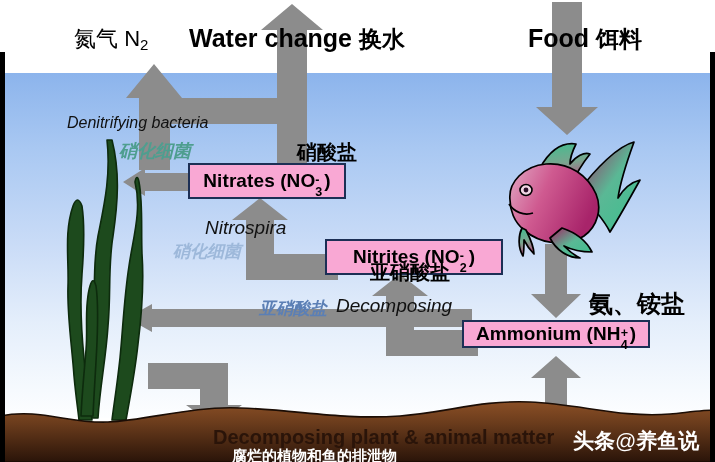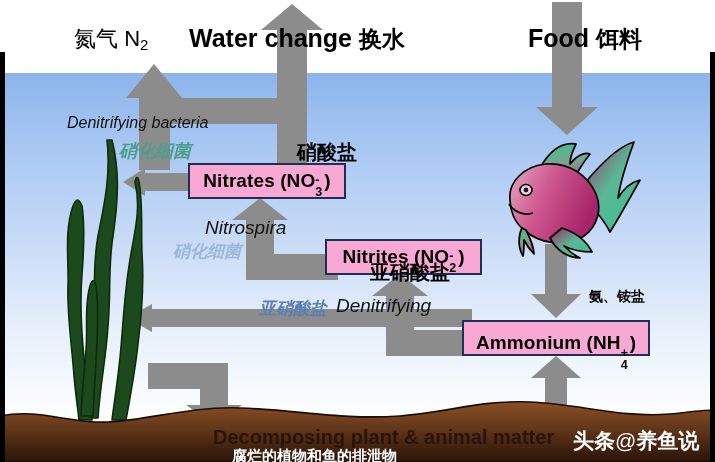--- a/index.html
+++ b/index.html
@@ -48,22 +48,22 @@
     display:flex;align-items:center;justify-content:center;
     box-sizing:border-box;
     white-space:nowrap;
     letter-spacing:.1px;
   }
   .chg{position:relative;display:inline-block;width:0;}
   .chg .s-sup{position:absolute;left:0;top:-0.62em;font-size:.66em;}
   .chg .s-sub{position:absolute;left:0;top:0.30em;font-size:.66em;}
 
   #box-nitrates{left:188px;top:163px;width:158px;height:36px;font-size:19px;}
-  #box-nitrites{left:325px;top:239px;width:157px;height:36px;font-size:19px;}
-  #box-ammonium{left:462px;top:320px;width:188px;height:36px;font-size:19px;align-items:flex-end;}
+  #box-nitrites{left:325px;top:239px;width:178px;height:36px;font-size:19px;}
+  #box-ammonium{left:462px;top:320px;width:188px;height:28px;font-size:19px;}
 
   
   .lbl{position:absolute;white-space:nowrap;}
 
   #lbl-n2{left:74px;top:24px;font-size:22px;font-weight:normal;color:#000;}
   #lbl-n2 .sub{font-size:15px;vertical-align:-4px;}
   #lbl-waterchange{left:189px;top:24px;font-size:25px;font-weight:bold;color:#000;}
   #lbl-waterchange .cn{font-size:23px;}
   #lbl-food{left:528px;top:24px;font-size:25px;font-weight:bold;color:#000;}
   #lbl-food .cn{font-size:23px;}
@@ -72,21 +72,21 @@
   #lbl-denit-cn{left:119px;top:139px;font-size:18px;font-style:italic;font-weight:bold;color:#4e9e8f;}
 
   #lbl-nitrospira-en{left:205px;top:217px;font-size:19px;font-style:italic;color:#111;}
   #lbl-nitrospira-cn{left:173px;top:240px;font-size:17px;font-style:italic;font-weight:bold;color:#9db8da;}
 
   #lbl-nitroso-cn{left:259px;top:297px;font-size:17px;font-style:italic;font-weight:bold;color:#5b7fb5;}
   #lbl-nitroso-en{left:336px;top:295px;font-size:19px;font-style:italic;color:#111;}
 
   #lbl-nitrate-cn{left:297px;top:139px;font-size:20px;font-weight:bold;color:#000;}
   #lbl-nitrite-cn{left:370px;top:215px;font-size:20px;font-weight:bold;color:#000;margin-top:44px;}
-  #lbl-ammonium-cn{left:589px;top:288px;font-size:14px;font-weight:bold;color:#000;}
+  #lbl-ammonium-cn{left:589px;top:288px;font-size:24px;font-weight:bold;color:#000;}
 
   #lbl-decomp-en{left:205px;top:426px;font-size:20px;font-weight:bold;color:#2a1409;margin-left:8px;}
   #lbl-decomp-cn{left:232px;top:447px;font-size:15px;font-weight:bold;color:#ffffff;}
 
   #watermark{left:573px;top:427px;font-size:21px;font-weight:bold;color:#ffffff;}
   #watermark .at{font-weight:normal;}
 
   
   #plants{position:absolute;left:38px;top:136px;}
   #fish{position:absolute;left:500px;top:140px;}
@@ -284,21 +284,21 @@
     <span class="cn">饵料</span>
   </div>
 
   <div class="lbl" id="lbl-denit-en">Denitrifying bacteria</div>
   <div class="lbl" id="lbl-denit-cn">硝化细菌</div>
 
   <div class="lbl" id="lbl-nitrospira-en">Nitrospira</div>
   <div class="lbl" id="lbl-nitrospira-cn">硝化细菌</div>
 
   <div class="lbl" id="lbl-nitroso-cn">亚硝酸盐</div>
-  <div class="lbl" id="lbl-nitroso-en">Denitrifying</div>
+  <div class="lbl" id="lbl-nitroso-en">Decomposing</div>
 
   <div class="lbl" id="lbl-nitrate-cn">硝酸盐</div>
   <div class="lbl" id="lbl-nitrite-cn">亚硝酸盐</div>
   <div class="lbl" id="lbl-ammonium-cn">氨、铵盐</div>
 
   <div class="lbl" id="lbl-decomp-en">Decomposing plant &amp; animal matter</div>
   <div class="lbl" id="lbl-decomp-cn">腐烂的植物和鱼的排泄物</div>
 
   <div class="lbl" id="watermark">
     <span>头条</span><span class="at">@</span><span>养鱼说</span>

